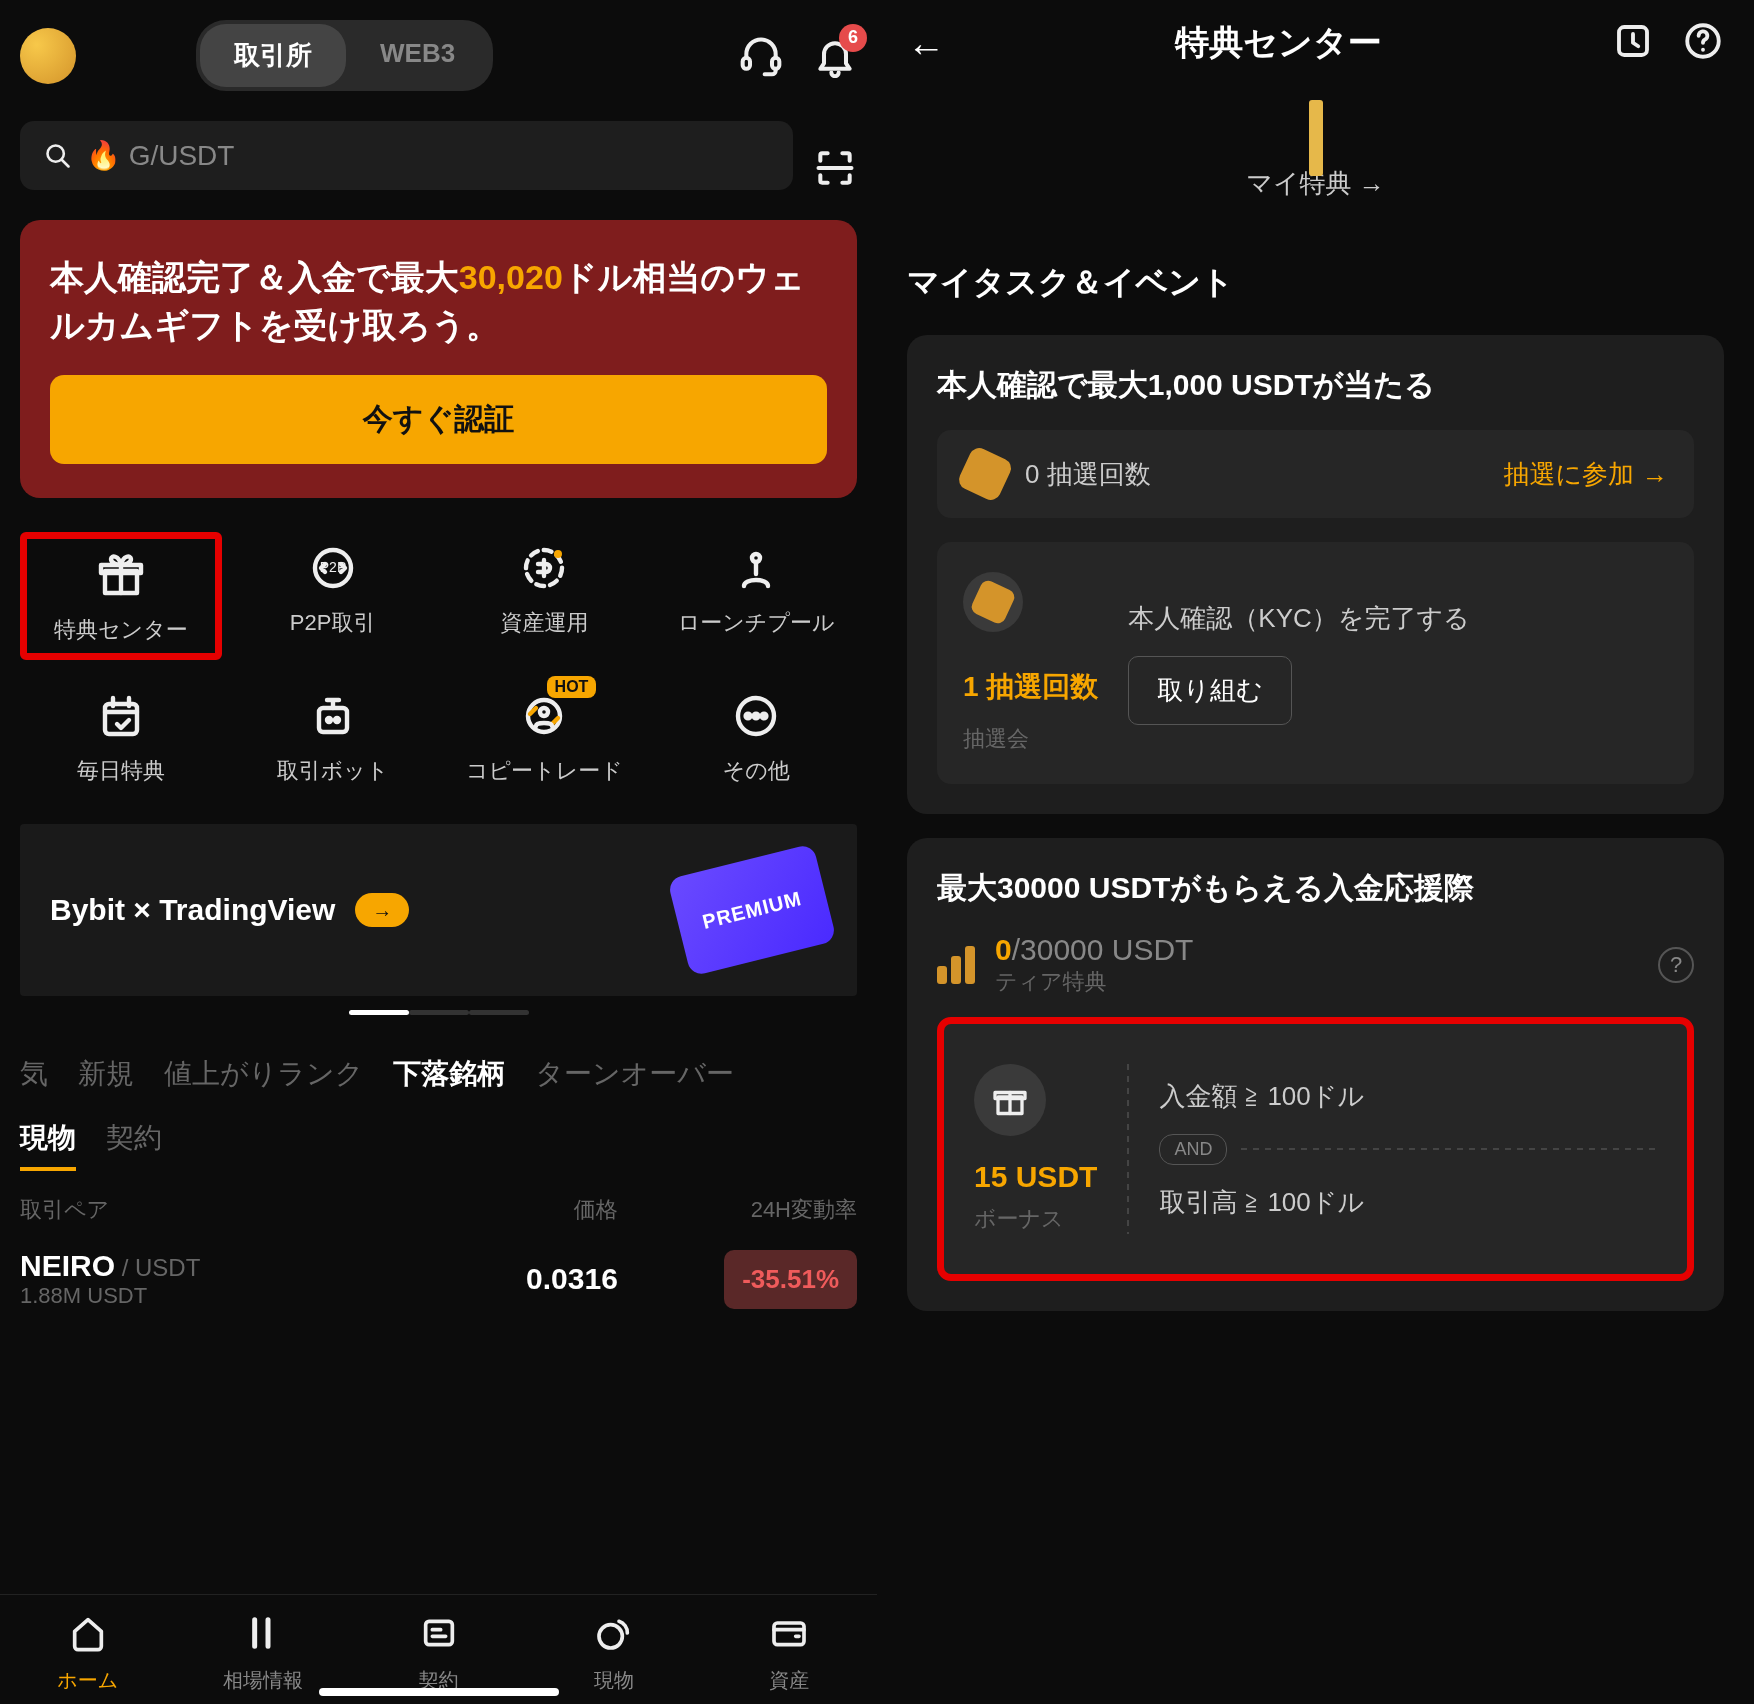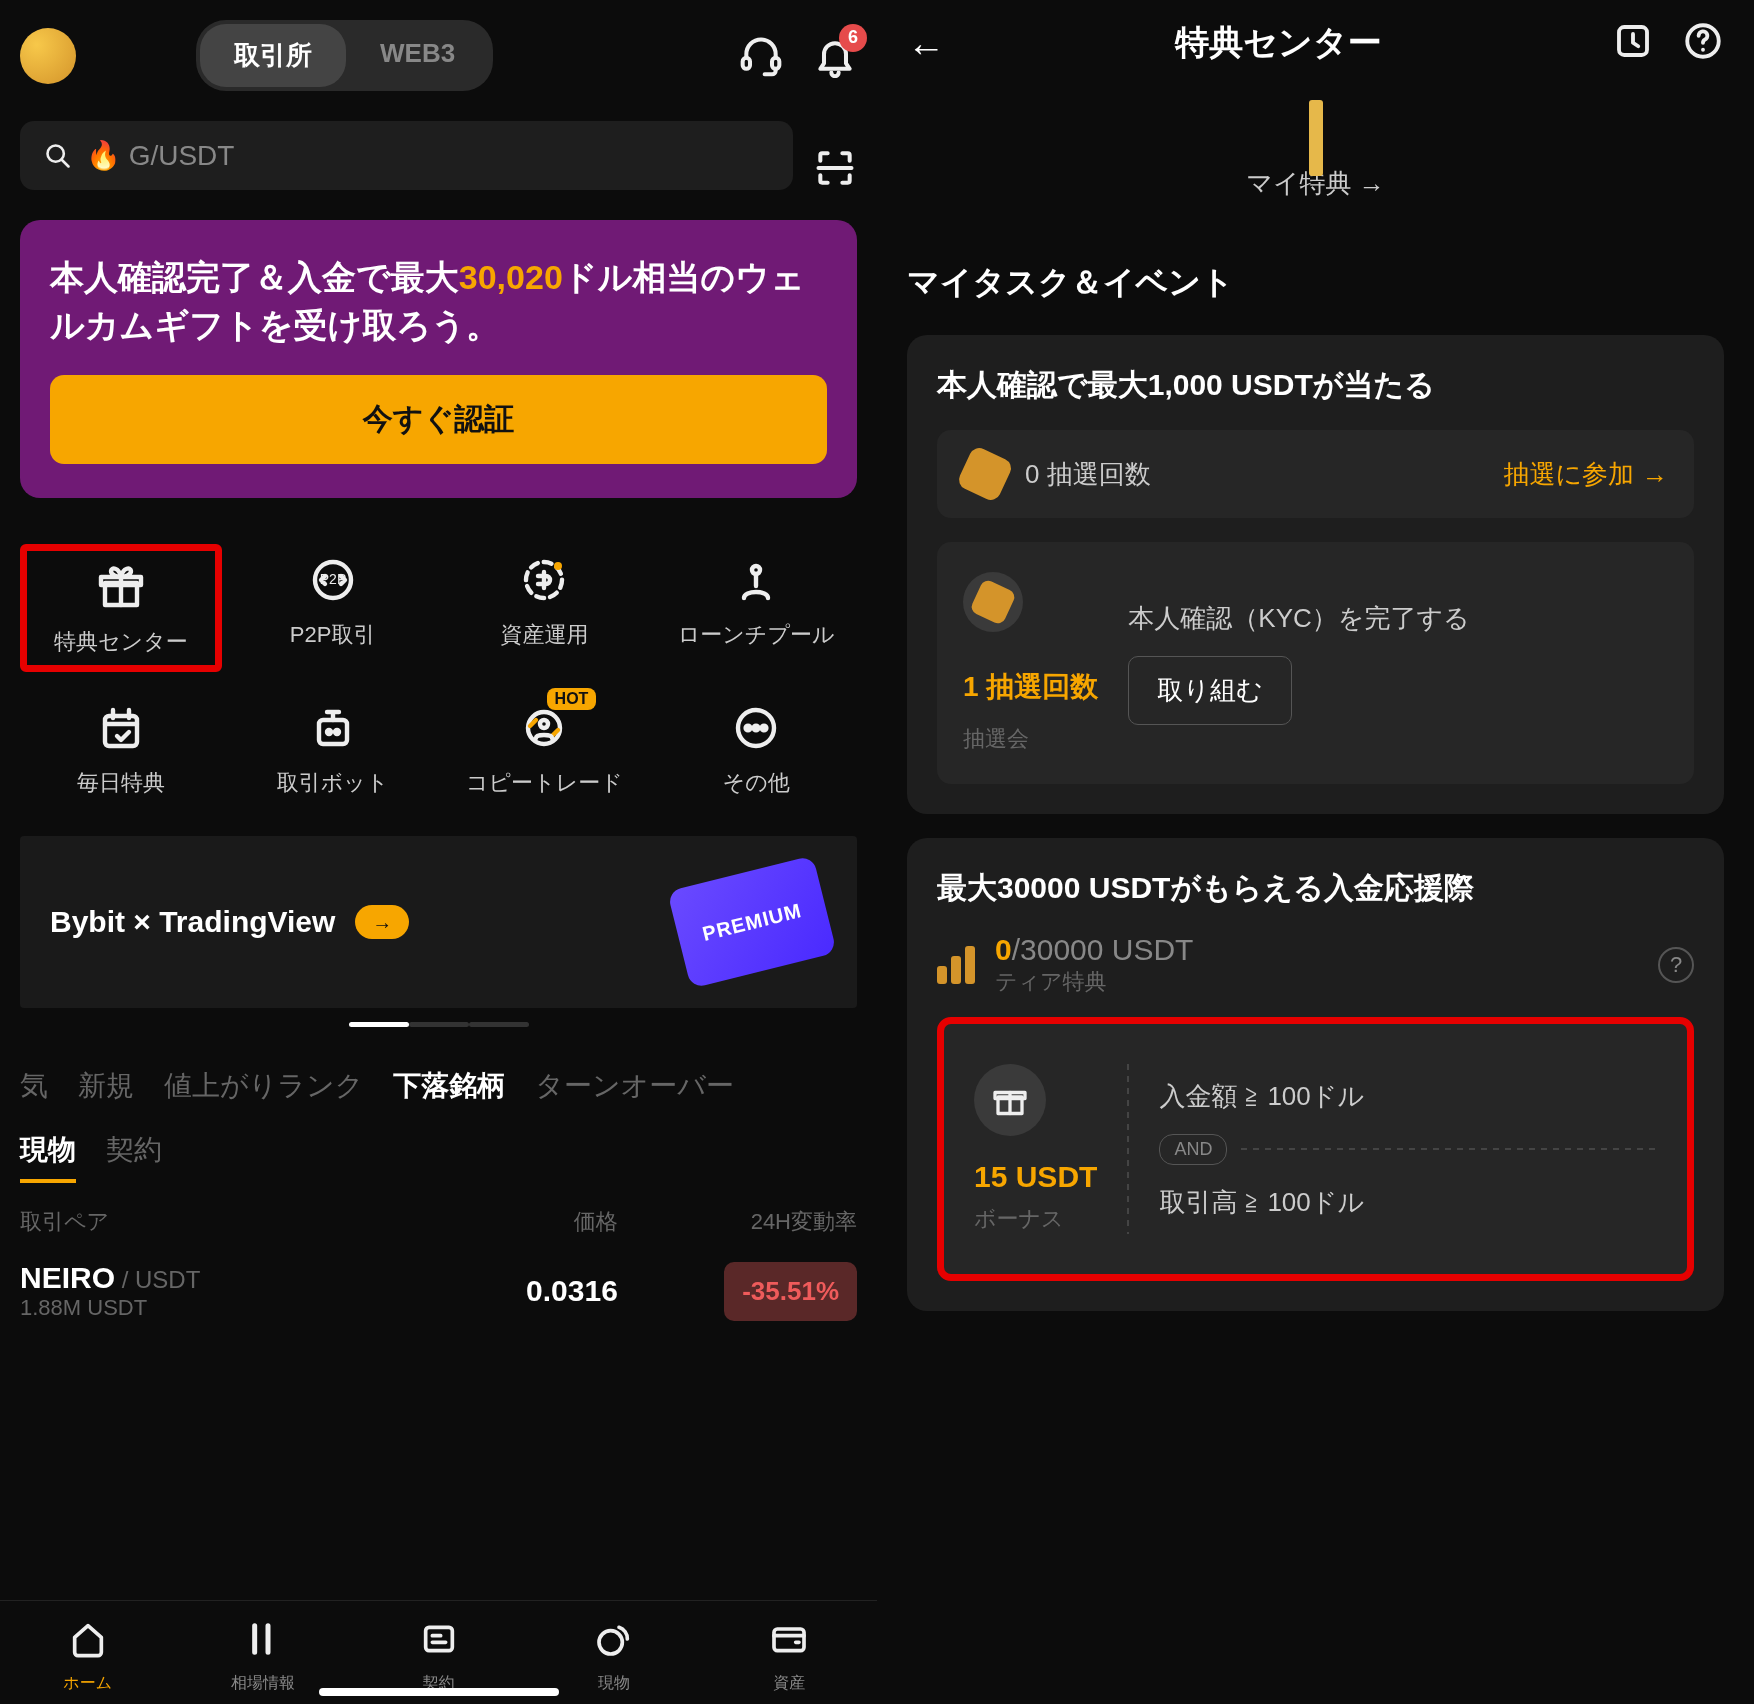--- a/index.html
+++ b/index.html
@@ -23,21 +23,21 @@
   .tab-switch-item { padding: 14px 34px; border-radius: 26px; font-size: 26px; color: #888; font-weight: 600; }
   .tab-switch-item.active { background: #444; color: #fff; }
   .top-icons { display: flex; gap: 30px; margin-left: auto; align-items: center; }
   .icon-svg { width: 44px; height: 44px; display: block; }
   .bell-wrap { position: relative; }
   .bell-badge { position: absolute; top: -10px; right: -10px; background: #e64b4b; color: #fff; font-size: 18px; border-radius: 50%; width: 28px; height: 28px; display: flex; align-items: center; justify-content: center; font-weight: 600;}
 
   .search-row { display: flex; align-items: flex-end; gap: 20px; margin-bottom: 30px; }
   .search-box { flex: 1; background: #1e1e1e; border-radius: 14px; padding: 18px 24px; display: flex; align-items: center; gap: 14px; font-size: 28px; color: #888; }
 
-  .banner { background: #701a75; border-radius: 20px; padding: 34px 30px; margin-bottom: 46px; }
+  .banner { background: #7f1d1d; border-radius: 20px; padding: 34px 30px; margin-bottom: 34px; }
   .banner-text { font-size: 34px; font-weight: 700; line-height: 1.4; margin-bottom: 26px; color:#fff;}
   .banner-text .hl { color: #f7a600; }
   .banner-btn { background: #f7a600; color: #111; font-size: 30px; font-weight: 700; border-radius: 14px; padding: 24px; text-align: center; }
 
   .grid { display: grid; grid-template-columns: repeat(4, 1fr); gap: 20px 10px; margin-bottom: 30px; }
   .grid-cell { display: flex; flex-direction: column; align-items: center; gap: 12px; padding: 8px 4px; }
   .grid-icon { width: 56px; height: 56px; display: flex; align-items: center; justify-content: center; }
   .grid-label { font-size: 22px; color: #ccc; text-align: center; }
   .highlight-box { border: 7px solid #e60000; border-radius: 6px; }
   .hot-badge { position: relative; }
@@ -67,21 +67,21 @@
   .ticker-sym { font-size: 30px; font-weight: 700; }
   .ticker-quote { font-size: 24px; color: #666; }
   .ticker-vol { font-size: 22px; color: #666; }
   .ticker-price { flex: 1; text-align: right; font-size: 30px; font-weight: 600; }
   .ticker-chg { flex: 1; display:flex; justify-content:flex-end;}
   .chg-box { background: #5a2828; color: #ef5b5b; font-size: 26px; font-weight: 700; padding: 14px 18px; border-radius: 10px; }
 
   .nav-bar { position: absolute; bottom: 0; left: 0; right: 0; background: #0c0c0c; display: flex; padding: 18px 0 10px 0; border-top: 1px solid #222;}
   .nav-item { flex: 1; display: flex; flex-direction: column; align-items: center; gap: 6px; }
   .nav-icon { width: 40px; height: 40px; }
-  .nav-label { font-size: 16px; color: #888; margin-top: 8px; }
+  .nav-label { font-size: 20px; color: #888; margin-top: 8px; }
   .nav-item.active .nav-label { color: #f7a600; }
   .home-indicator { position:absolute; bottom:8px; left:50%; transform:translateX(-50%); width:240px; height:8px; background:#fff; border-radius:5px;}
 
   
   .r-top { display: flex; align-items: center; gap: 20px; margin-bottom: 20px; }
   .r-back { font-size: 38px; }
   .r-title { flex: 1; text-align: center; font-size: 34px; font-weight: 700; }
   .r-top-icons { display: flex; gap: 28px; }
   .r-icon { width: 42px; height: 42px; }
 

